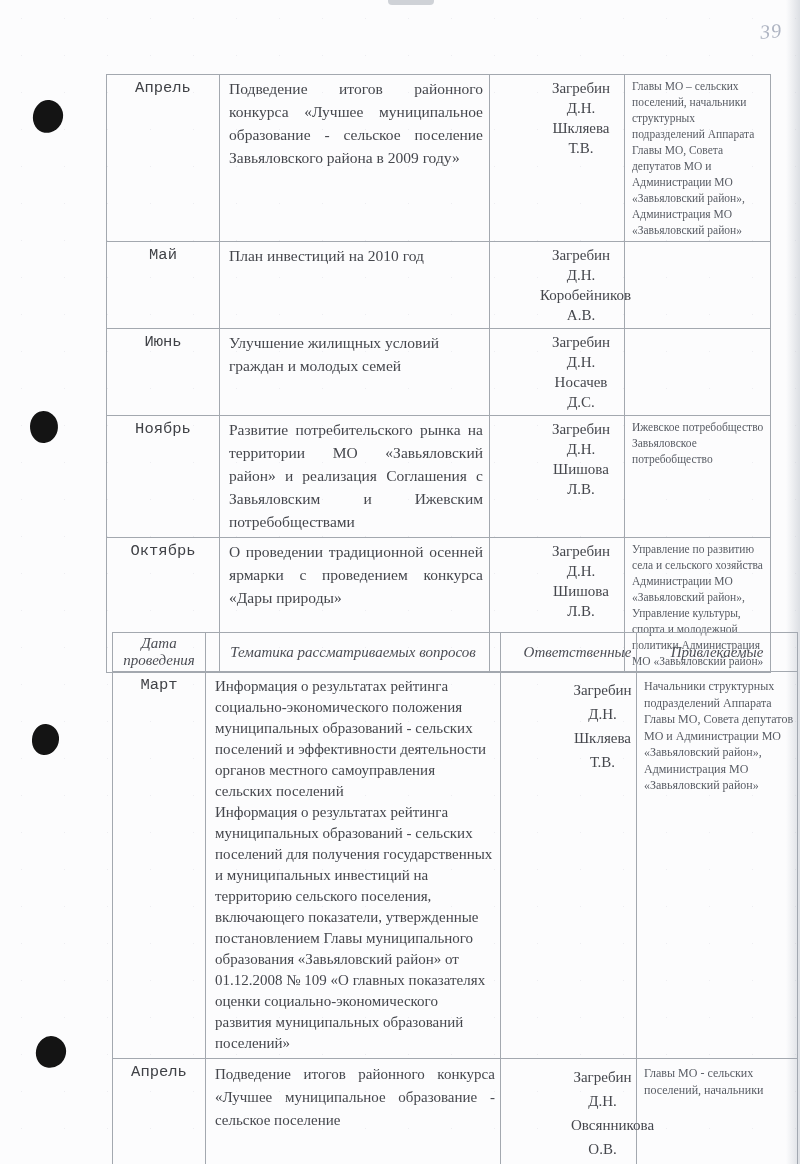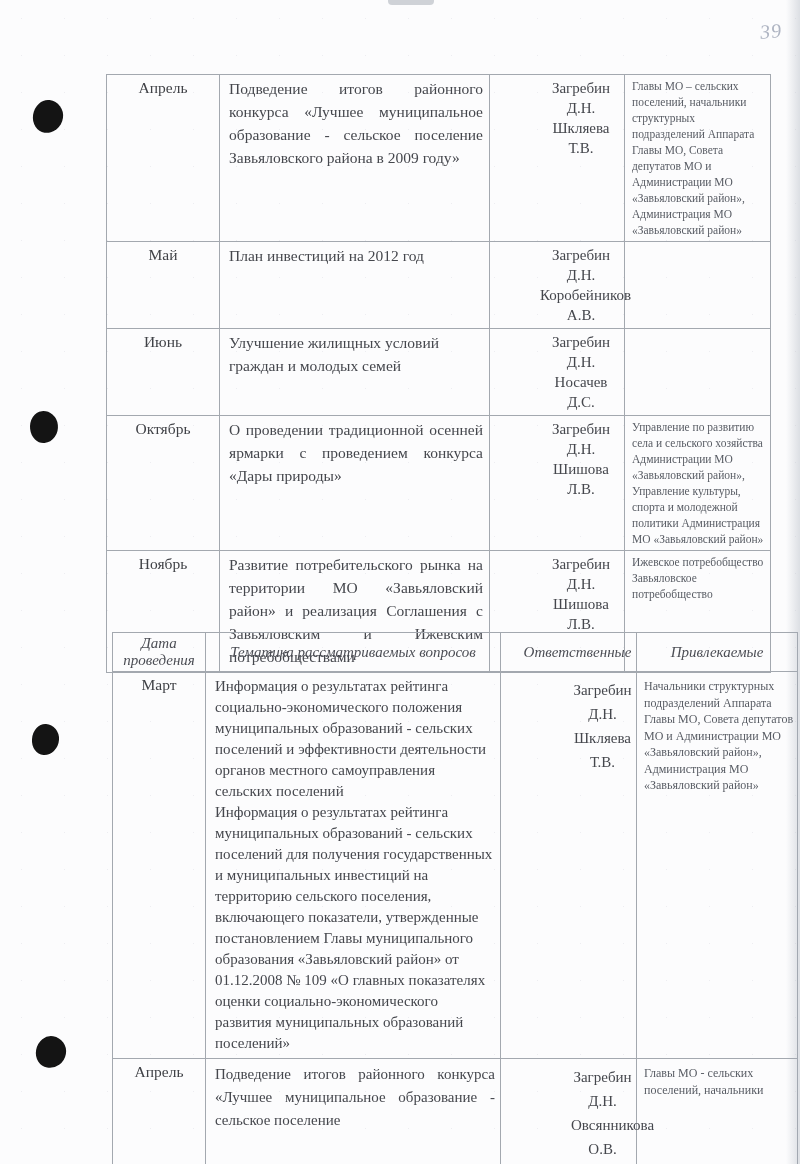--- a/index.html
+++ b/index.html
@@ -55,21 +55,21 @@
 
   .t2 { position: absolute; left: 112px; top: 632px; width: 684px; }
   .t2 .c-date { width: 93px; }
   .t2 .c-topic { width: 295px; margin-top: 24px; }
   .t2 .c-resp { width: 136px; padding-left: 20px; }
   .t2 .c-inv { width: 161px; }
   .t2 tr:last-child td { border-bottom: none; }
 
   .cell-date {
     text-align: center; font-size: 15.5px; line-height: 20px;
-    padding: 3px 2px 0 2px; color: #404247;
+    padding: 3px 2px 0 2px; color: #404247; font-family: Liberation Mono, monospace;
   }
   .cell-topic {
     font-size: 15.5px; line-height: 23px; padding: 2px 6px 4px 9px;
     white-space: pre-line; color: #45474d;
   }
   .cell-topic.just { text-align: justify; }
   .t2 .cell-topic { font-size: 15px; line-height: 21px; padding: 4px 5px 4px 9px; }
   .t2 .row-apr .cell-topic { line-height: 23px; }
   .cell-resp {
     text-align: center; font-size: 15px; line-height: 20px;
@@ -126,21 +126,21 @@
           </td>
         <td class="c-inv">
             <div class="cell-inv">Главы МО – сельских поселений, начальники структурных подразделений Аппарата Главы МО, Совета депутатов МО и Администрации МО «Завьяловский район», Администрация МО «Завьяловский район»</div>
           </td>
       </tr>
       <tr>
         <td class="c-date">
             <div class="cell-date">Май</div>
           </td>
         <td class="c-topic">
-            <div class="cell-topic">План инвестиций на 2012 год</div>
+            <div class="cell-topic">План инвестиций на 2010 год</div>
           </td>
         <td class="c-resp">
             <div class="cell-resp">Загребин Д.Н.
 Коробейников А.В.</div>
           </td>
         <td class="c-inv">
             <div class="cell-inv"></div>
           </td>
       </tr>
       <tr>
@@ -153,46 +153,46 @@
         <td class="c-resp">
             <div class="cell-resp">Загребин Д.Н.
 Носачев Д.С.</div>
           </td>
         <td class="c-inv">
             <div class="cell-inv"></div>
           </td>
       </tr>
       <tr>
         <td class="c-date">
+            <div class="cell-date">Ноябрь</div>
+          </td>
+        <td class="c-topic">
+            <div class="cell-topic just">Развитие потребительского рынка на территории МО «Завьяловский район» и реализация Соглашения с Завьяловским и Ижевским потребобществами</div>
+          </td>
+        <td class="c-resp">
+            <div class="cell-resp">Загребин Д.Н.
+Шишова Л.В.</div>
+          </td>
+        <td class="c-inv">
+            <div class="cell-inv">Ижевское потребобщество Завьяловское потребобщество</div>
+          </td>
+      </tr>
+      <tr>
+        <td class="c-date">
             <div class="cell-date">Октябрь</div>
           </td>
         <td class="c-topic">
             <div class="cell-topic just">О проведении традиционной осенней ярмарки с проведением конкурса «Дары природы»</div>
           </td>
         <td class="c-resp">
             <div class="cell-resp">Загребин Д.Н.
 Шишова Л.В.</div>
           </td>
         <td class="c-inv">
             <div class="cell-inv">Управление по развитию села и сельского хозяйства Администрации МО «Завьяловский район», Управление культуры, спорта и молодежной политики Администрация МО «Завьяловский район»</div>
-          </td>
-      </tr>
-      <tr>
-        <td class="c-date">
-            <div class="cell-date">Ноябрь</div>
-          </td>
-        <td class="c-topic">
-            <div class="cell-topic just">Развитие потребительского рынка на территории МО «Завьяловский район» и реализация Соглашения с Завьяловским и Ижевским потребобществами</div>
-          </td>
-        <td class="c-resp">
-            <div class="cell-resp">Загребин Д.Н.
-Шишова Л.В.</div>
-          </td>
-        <td class="c-inv">
-            <div class="cell-inv">Ижевское потребобщество Завьяловское потребобщество</div>
           </td>
       </tr>
     </tbody>
   </table>
 
 
   <table class="t2">
     <colgroup>
       <col class="c-date">
         <col class="c-topic">

